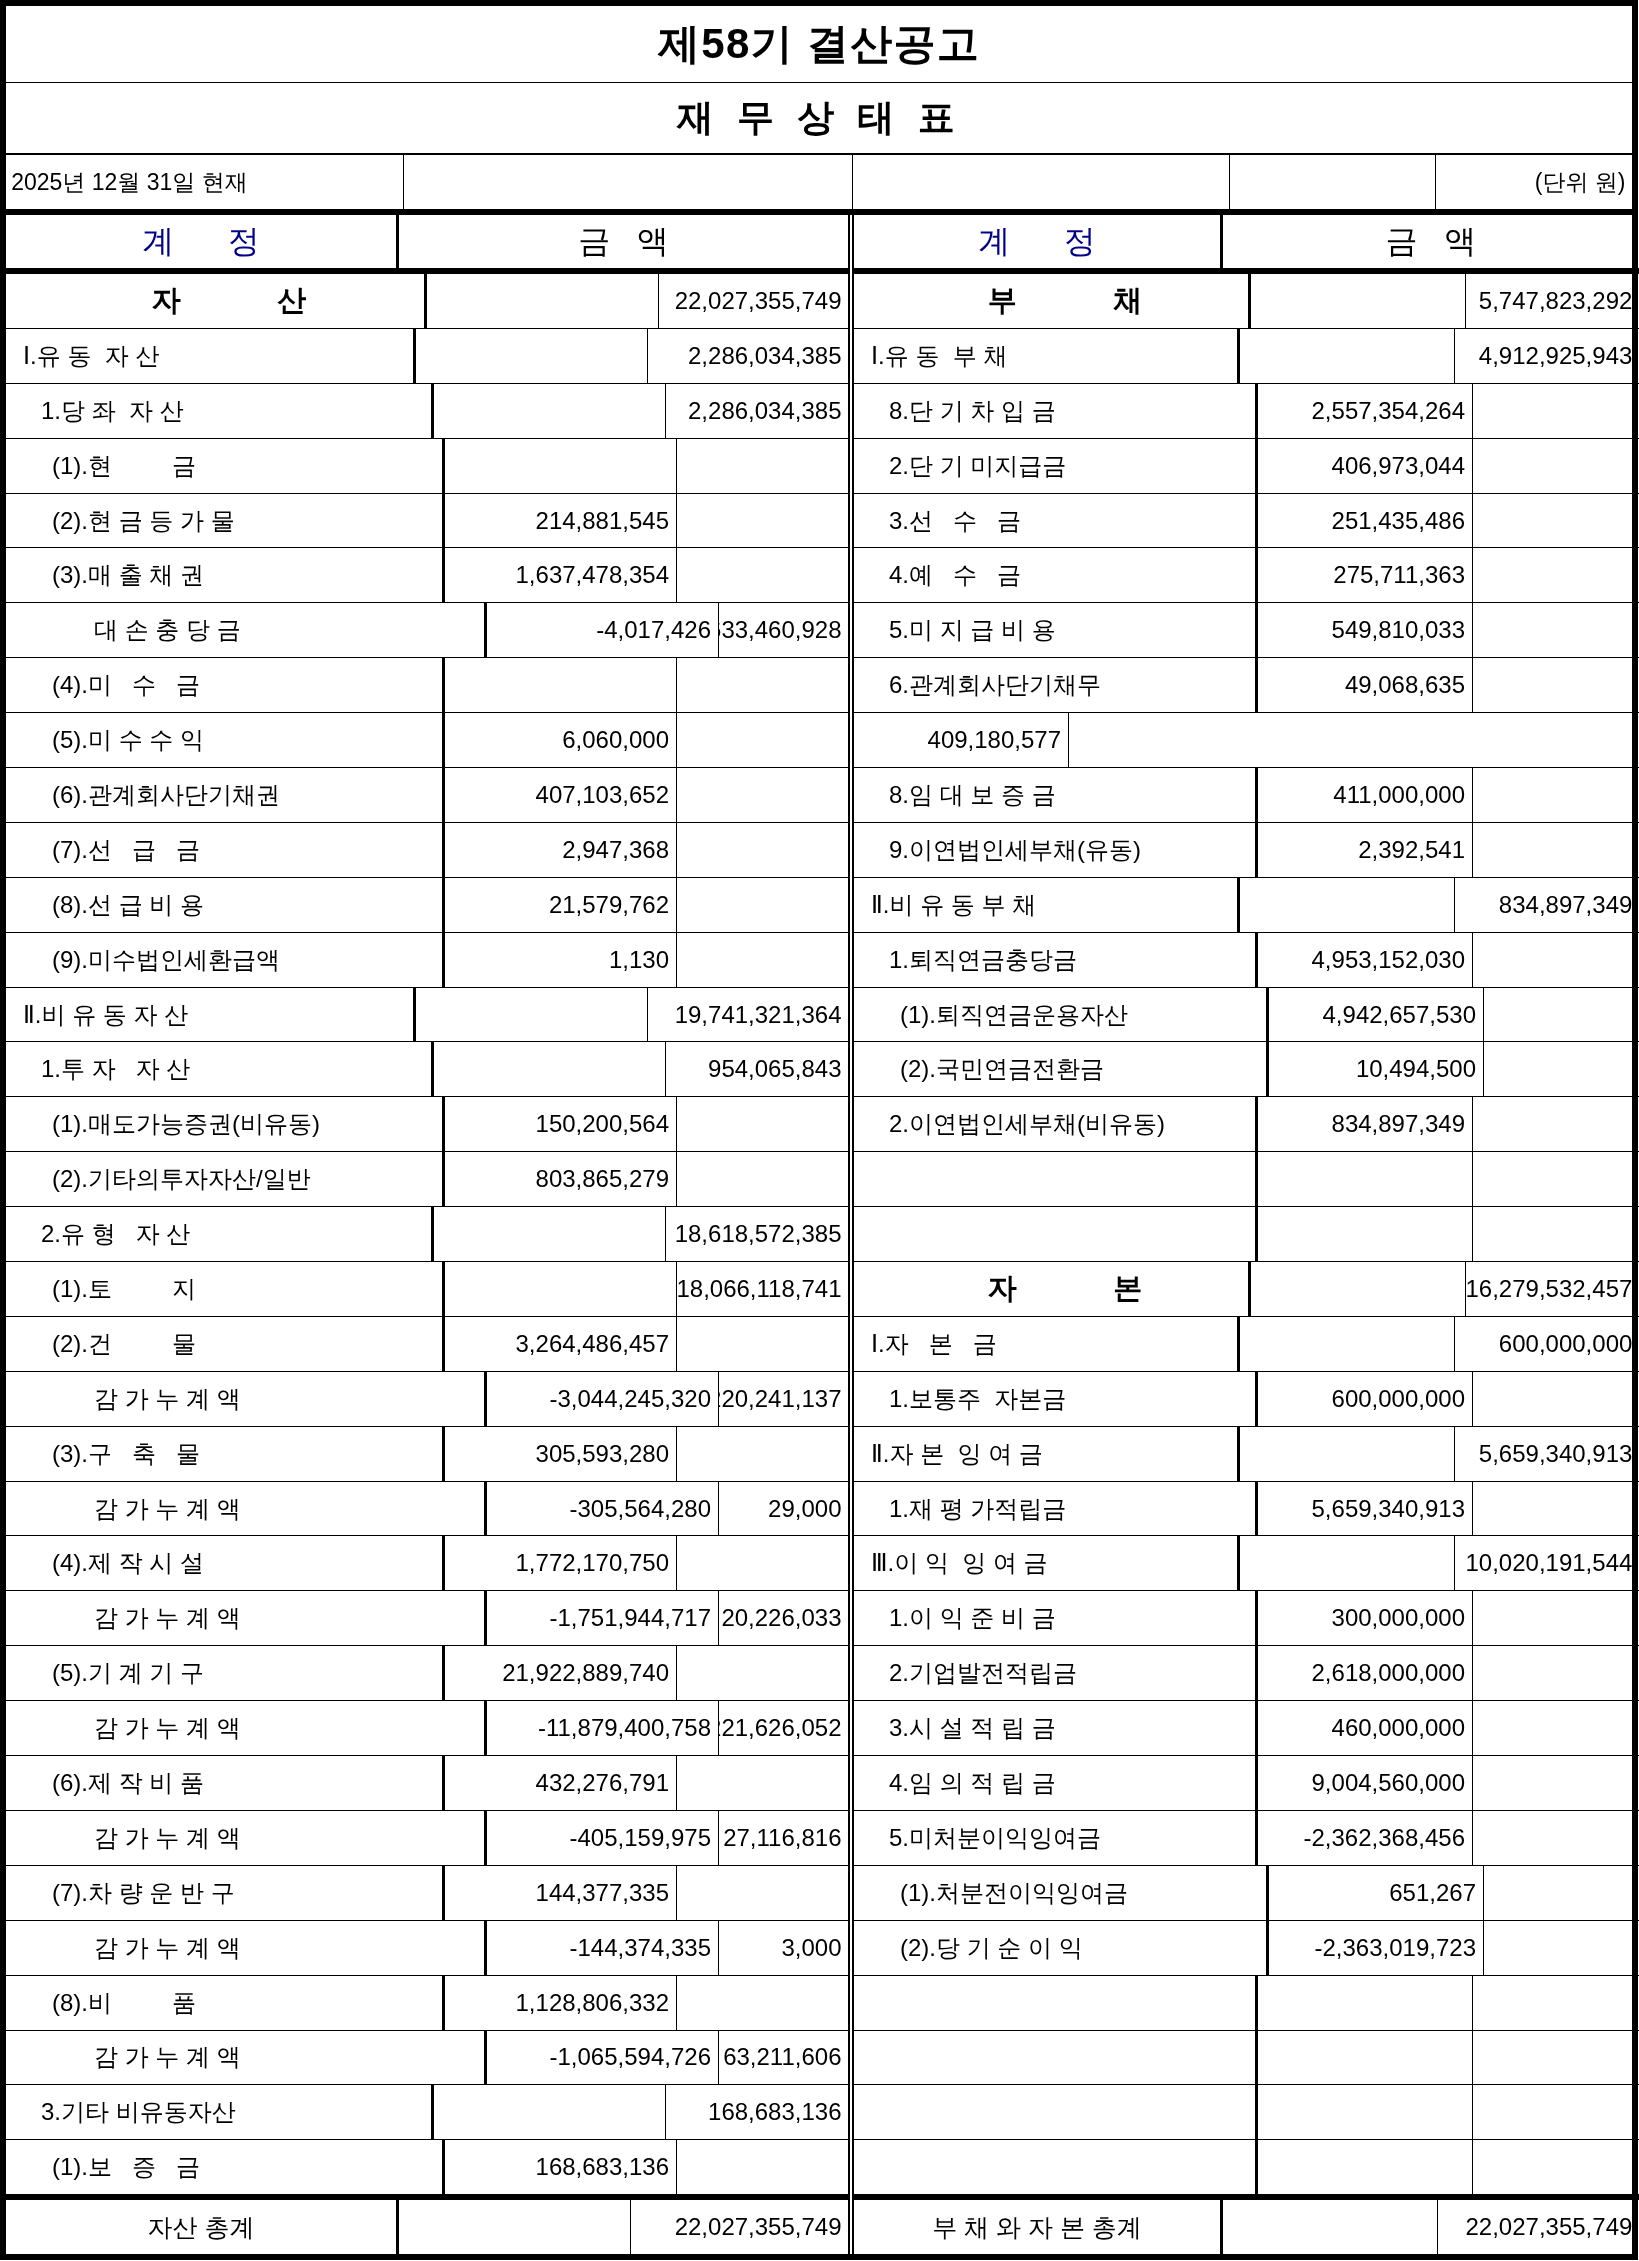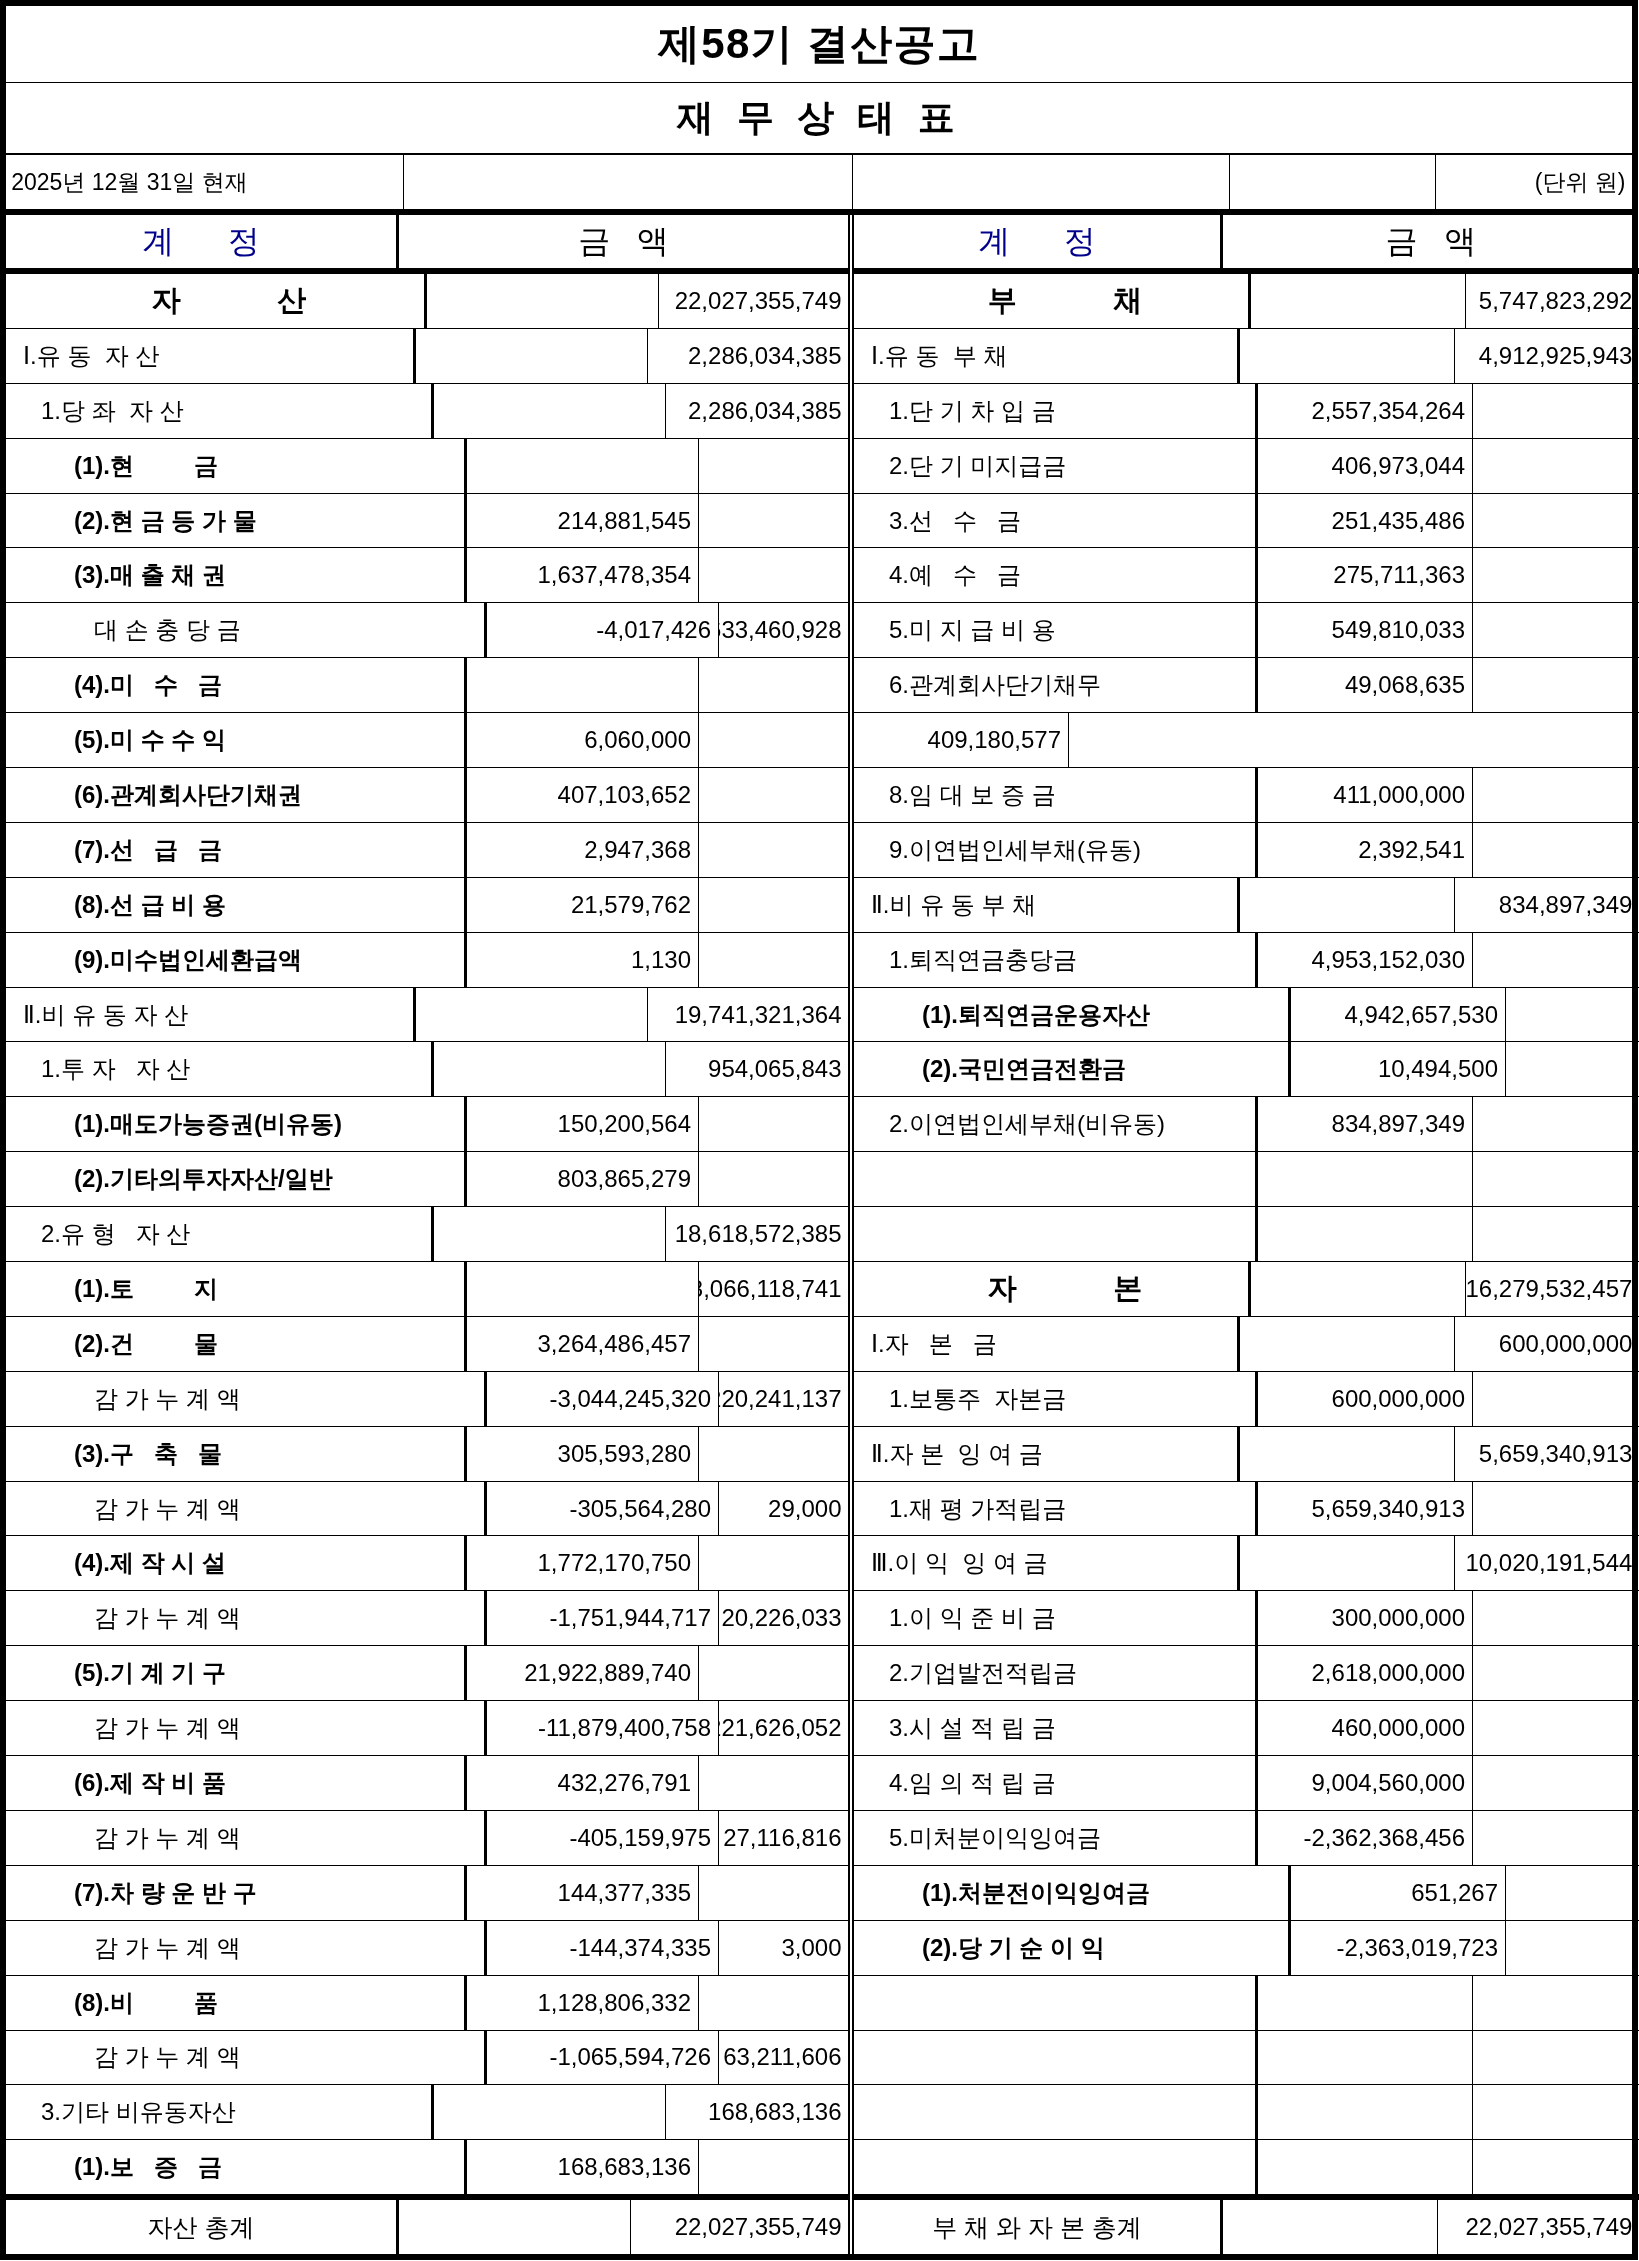--- a/index.html
+++ b/index.html
@@ -58,21 +58,21 @@
   .half.right .row .c-name { width:366px; }
   .row .c-in {
     display:flex; align-items:center; justify-content:flex-end;
     border-right:1.3px solid #000; padding-right:6.5px; overflow:hidden;
   }
   .half.left  .row .c-in { width:224px; }
   .half.right .row .c-in { width:207px; }
   .row .c-out { flex:1; display:flex; align-items:center; justify-content:flex-end; padding-right:6.5px; overflow:hidden; }
   .c-name.lv0 { padding-left:17px; }
   .c-name.lv1 { padding-left:35px; }
-  .c-name.lv2 { padding-left:68px;font-weight:bold; }
+  .c-name.lv2 { padding-left:46px; }
   .c-name.lv3 { padding-left:88px; }
   .row.section .c-name { justify-content:center; font-weight:bold; font-size:29px; padding-left:0;margin-left:28px; }
   .row.total { border-top:5.2px solid #000; }
   .row.total .c-name { justify-content:center; font-size:25px; padding-left:0; }
 </style>
 </head>
 <body>
 
 <div class="sheet">
 
@@ -289,21 +289,21 @@
             <div class="c-name">부            채</div>
             <div class="c-in"></div>
             <div class="c-out">5,747,823,292</div>
           </div>
           <div class="row">
             <div class="c-name lv0">Ⅰ.유 동  부 채</div>
             <div class="c-in"></div>
             <div class="c-out">4,912,925,943</div>
           </div>
           <div class="row">
-            <div class="c-name lv1">1.단 기 차 입 금</div>
+            <div class="c-name lv1">8.단 기 차 입 금</div>
             <div class="c-in">2,557,354,264</div>
             <div class="c-out"></div>
           </div>
           <div class="row">
             <div class="c-name lv1">2.단 기 미지급금</div>
             <div class="c-in">406,973,044</div>
             <div class="c-out"></div>
           </div>
           <div class="row">
             <div class="c-name lv1">3.선   수   금</div>

